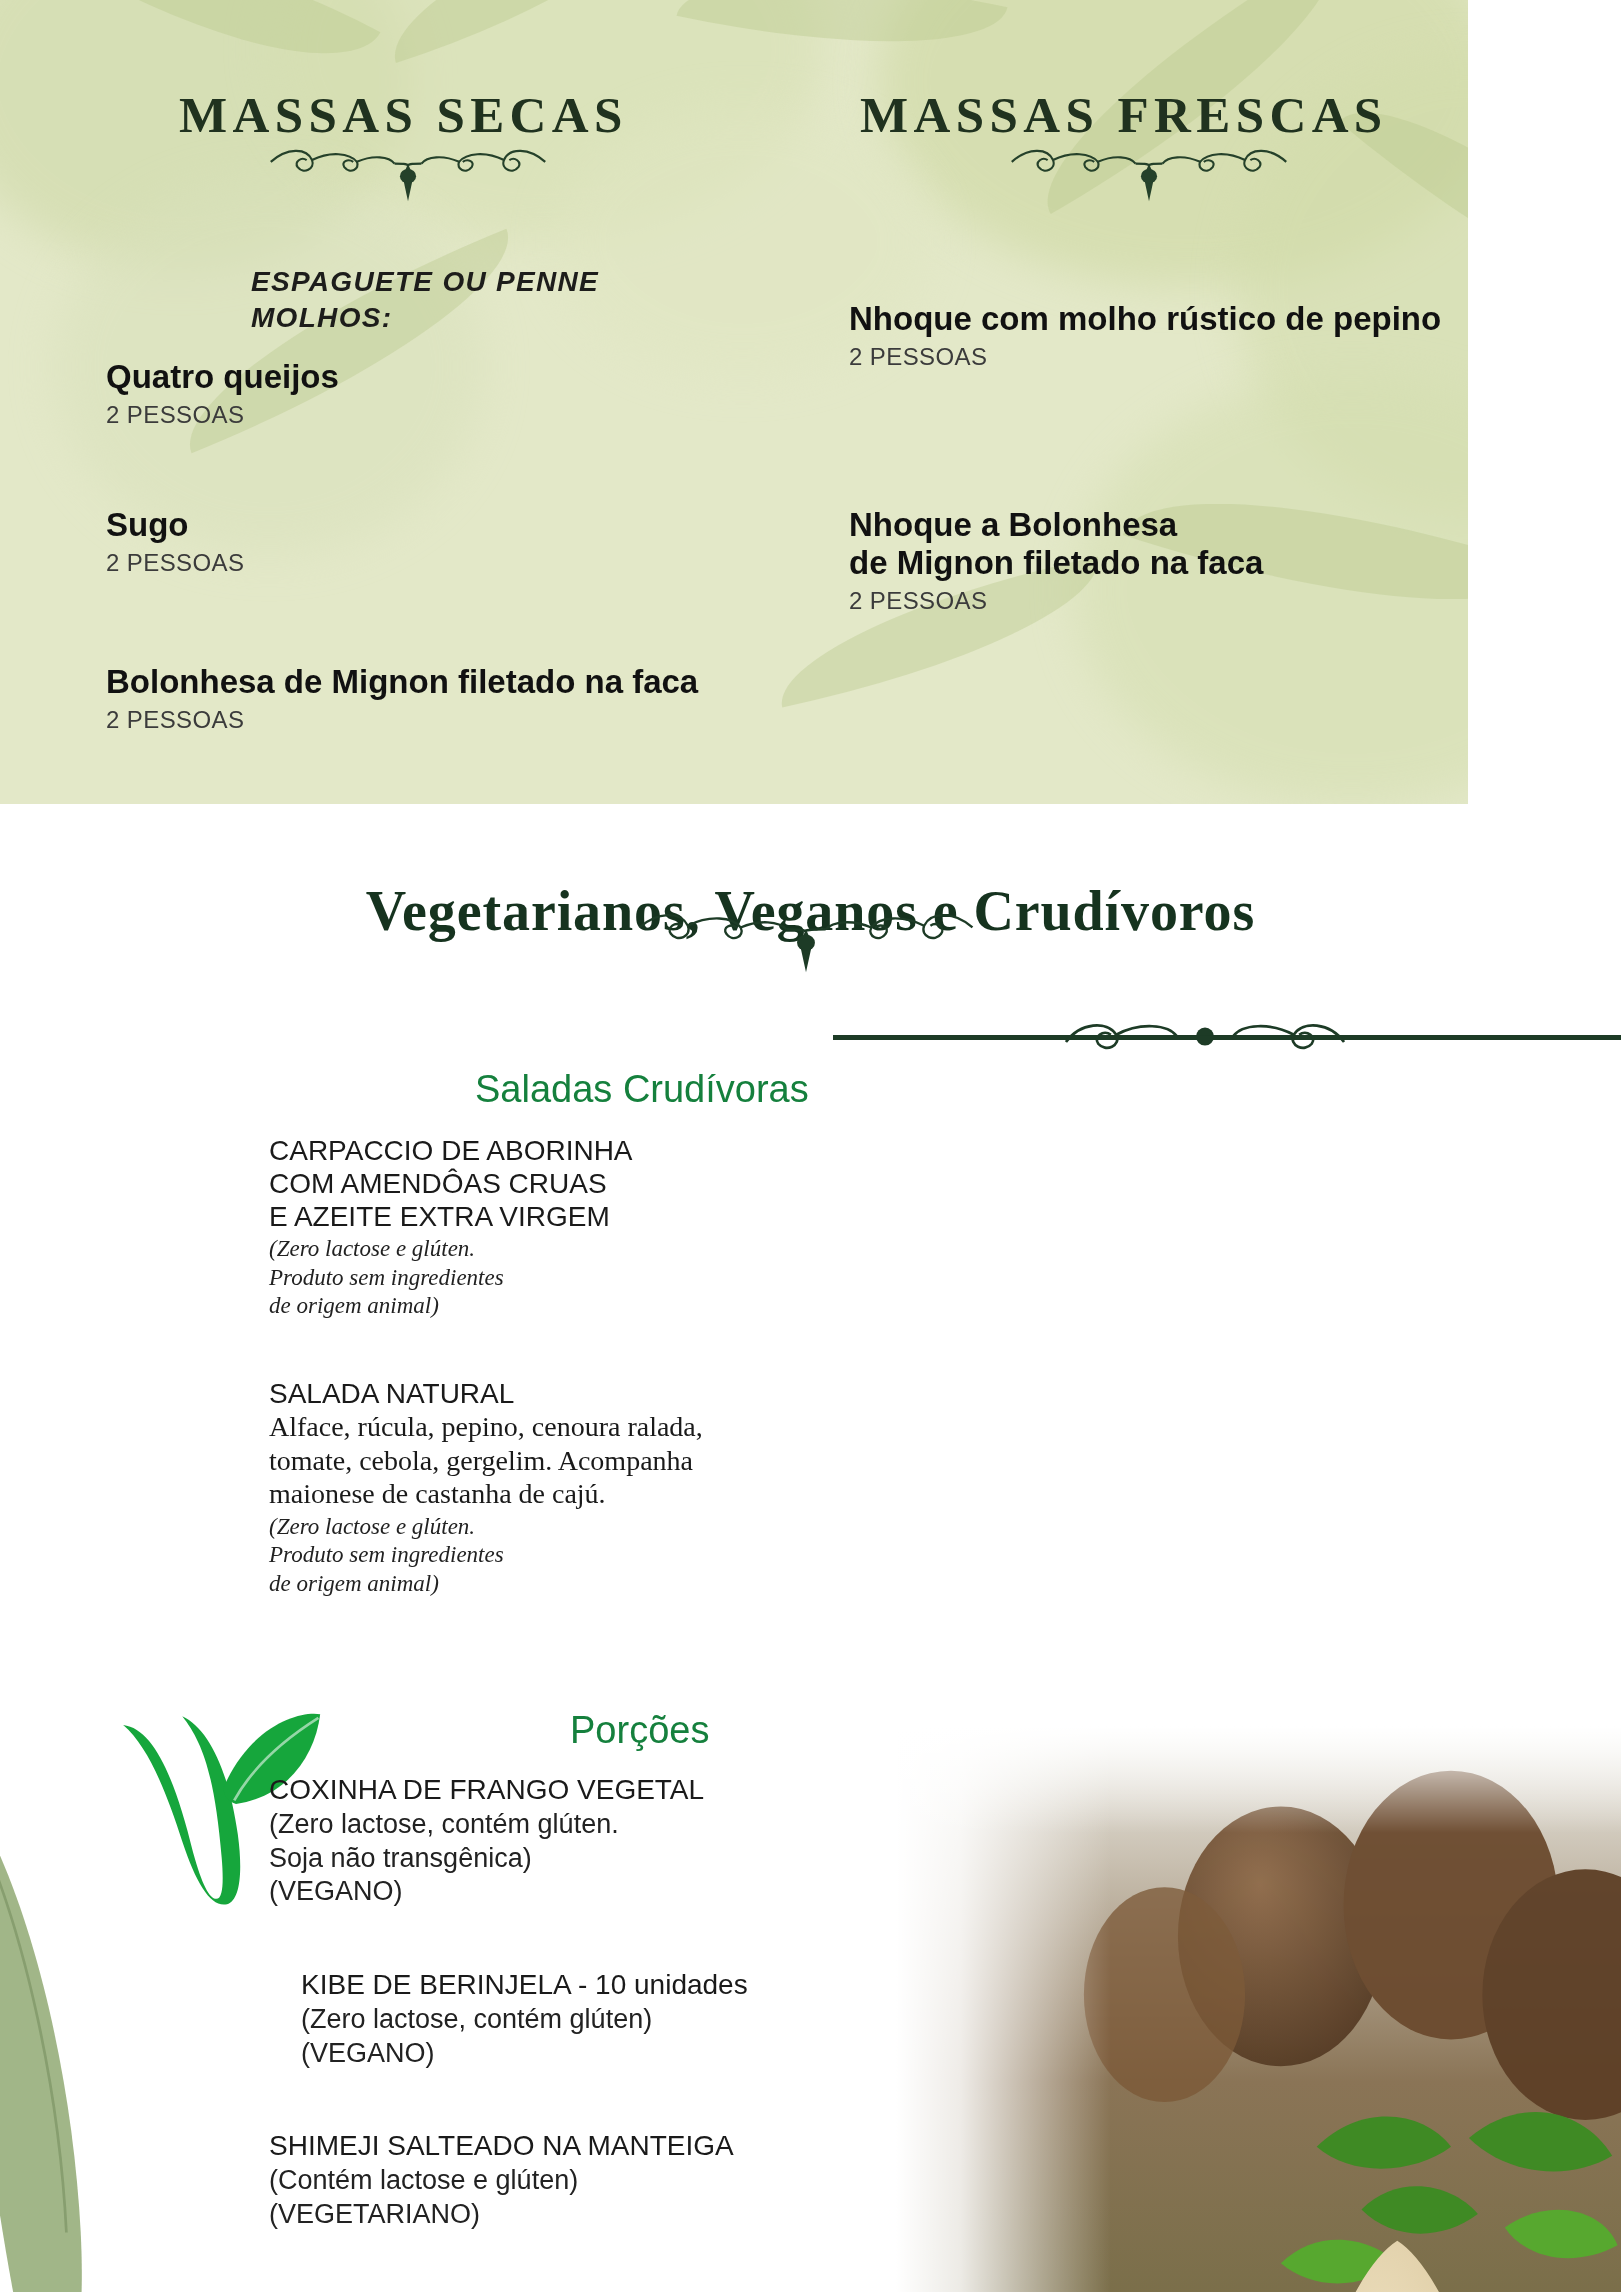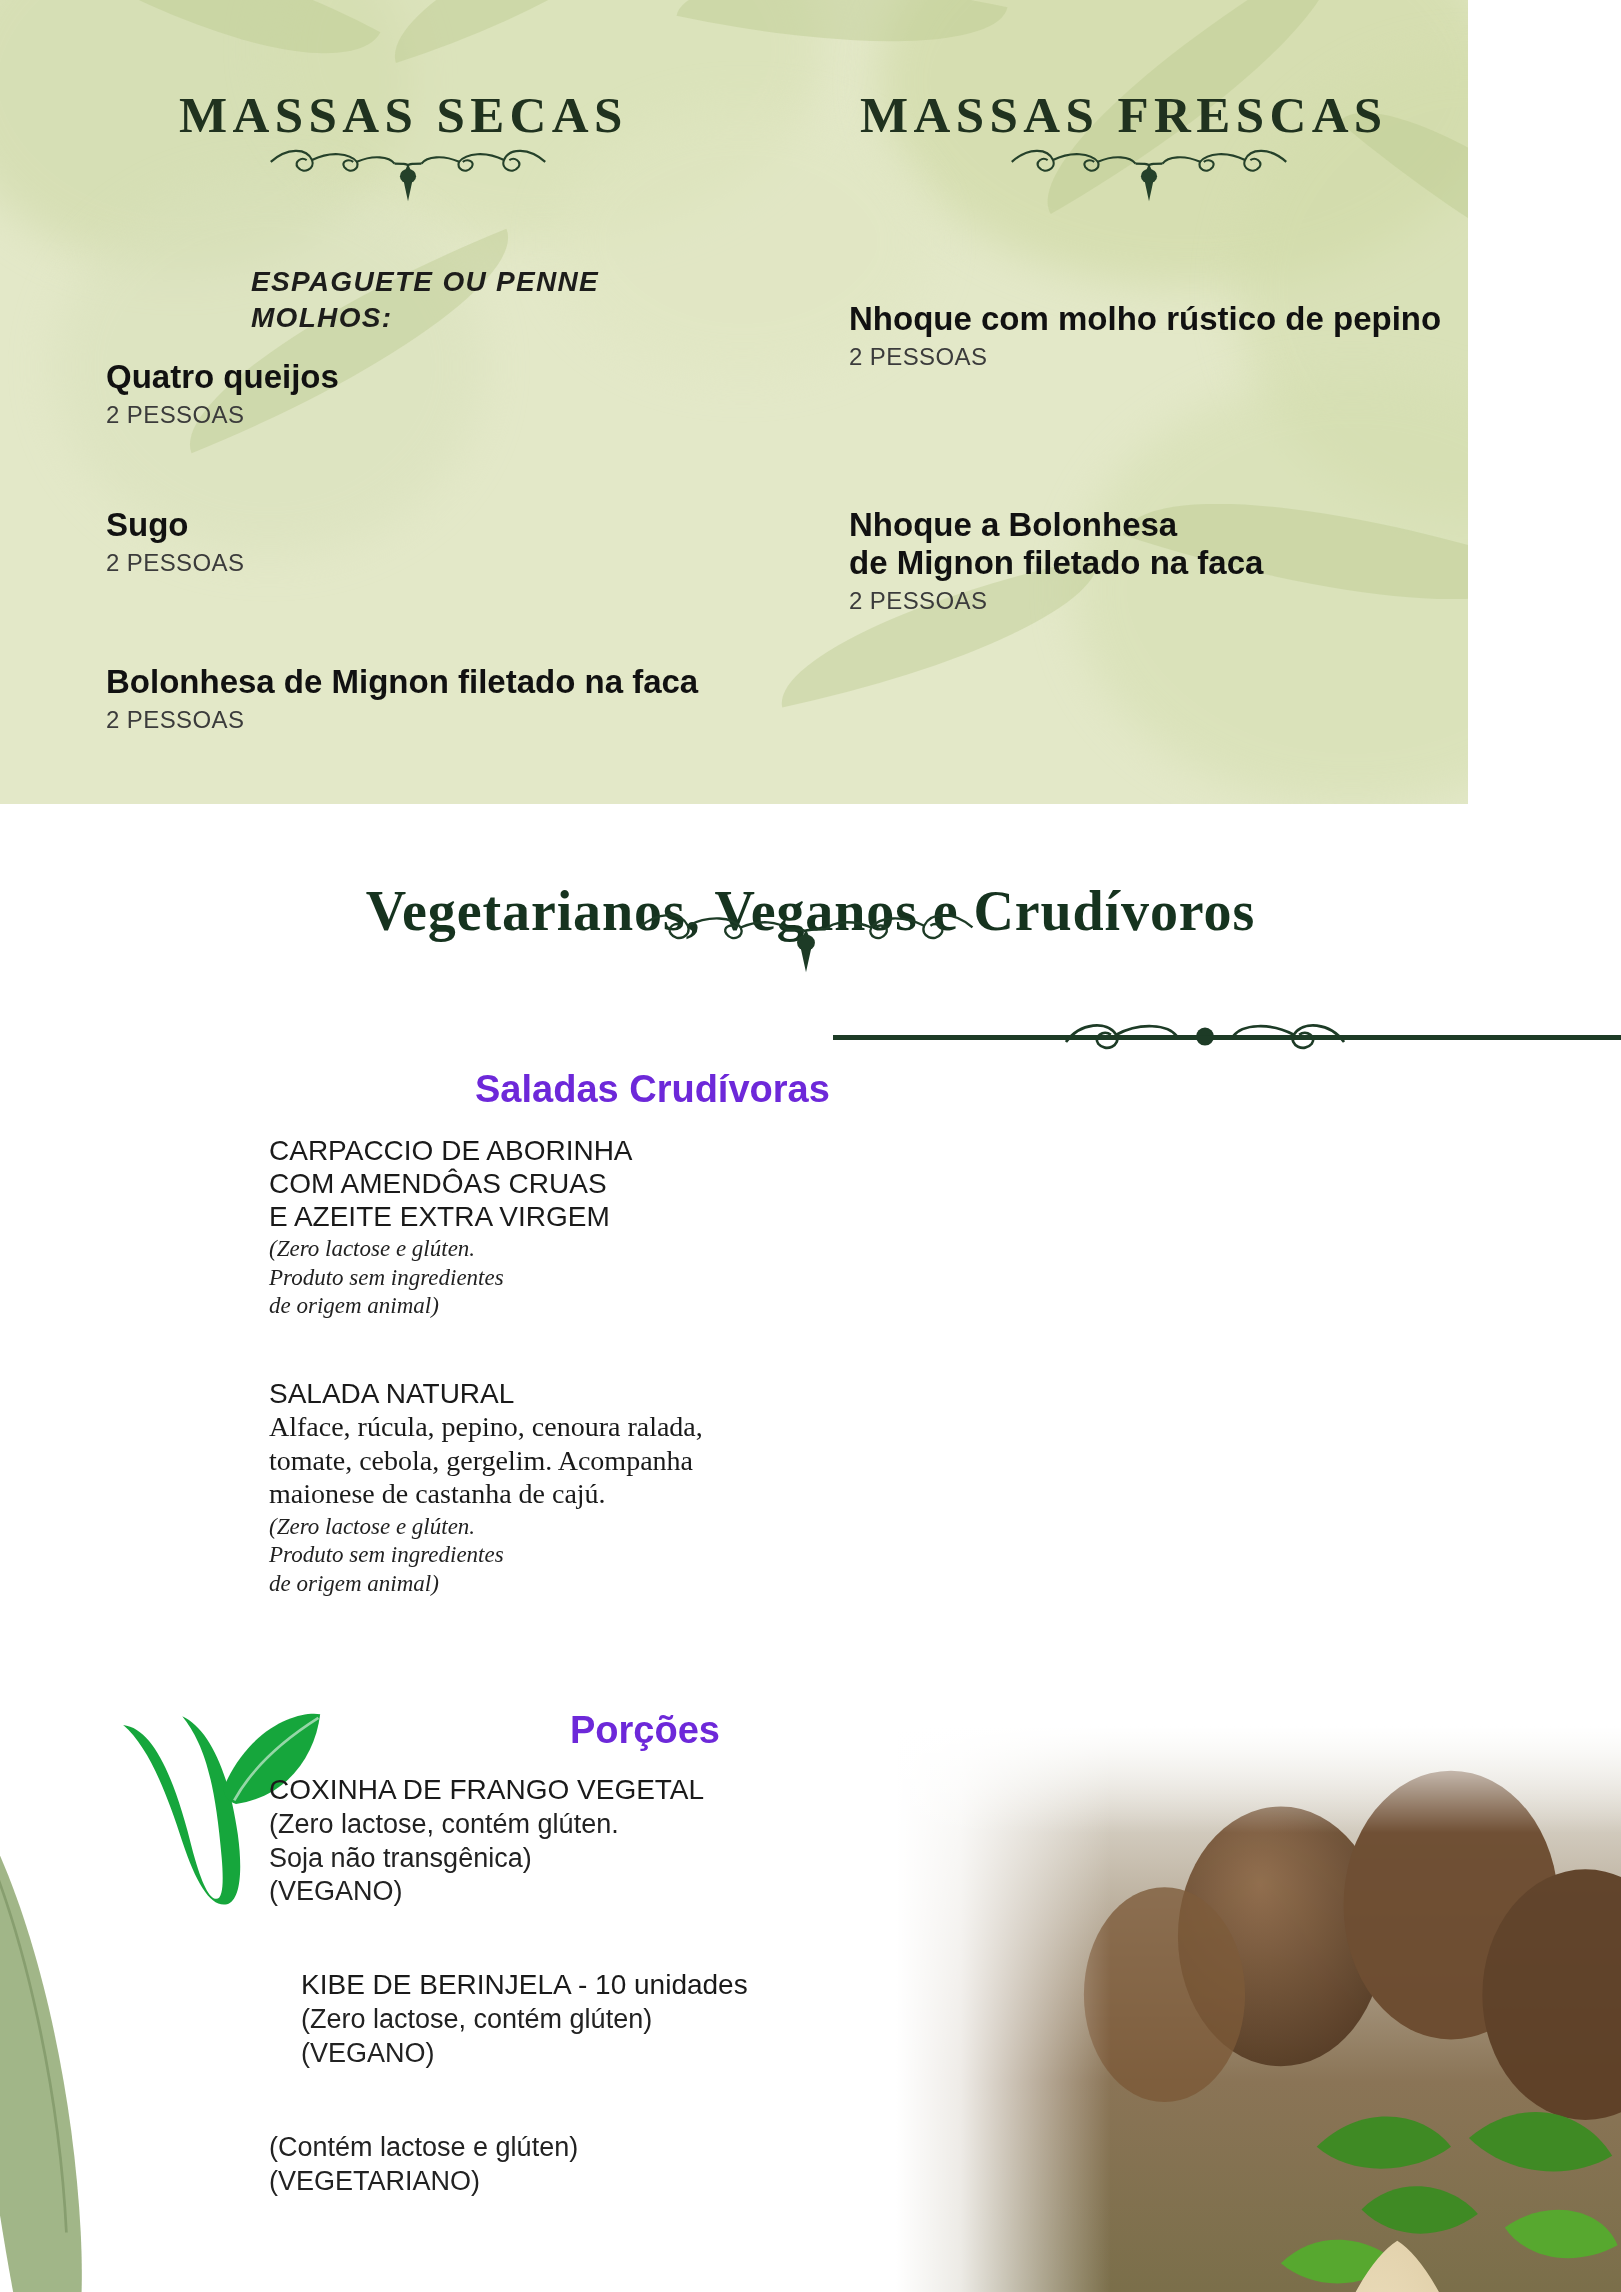--- a/index.html
+++ b/index.html
@@ -190,23 +190,23 @@
     position: absolute;
     left: 0; top: 0;
     width: 100%; height: 107px;
     background: linear-gradient(to bottom, #ffffff 0%, rgba(255,255,255,0) 100%);
     z-index: 5;
   }
 
   .menu-sub-title {
     position: absolute;
     font-family: "Liberation Sans Narrow", "Liberation Sans", sans-serif;
-    font-weight: bold;
+    font-weight: normal;
     font-size: 38px;
-    color: #6d28d9;
+    color: #15803d;
   }
   .entry {
     position: absolute;
     left: 269px;
     width: 627px;
   }
   .entry-name {
     font-family: "Liberation Sans", sans-serif;
     font-size: 28px;
     color: #1a1a1a;
@@ -519,18 +519,19 @@
 (VEGANO)</div>
   </div>
 
   <div class="entry" style="top:1164px;margin-left:32px;">
     <div class="entry-name">KIBE DE BERINJELA - 10 unidades</div>
     <div class="entry-note plain">(Zero lactose, contém glúten)
 (VEGANO)</div>
   </div>
 
   <div class="entry" style="top:1325px;">
+    <div class="entry-name">SHIMEJI SALTEADO NA MANTEIGA</div>
     <div class="entry-note plain">(Contém lactose e glúten)
 (VEGETARIANO)</div>
   </div>
 
 </section>
 
 
 </body></html>

